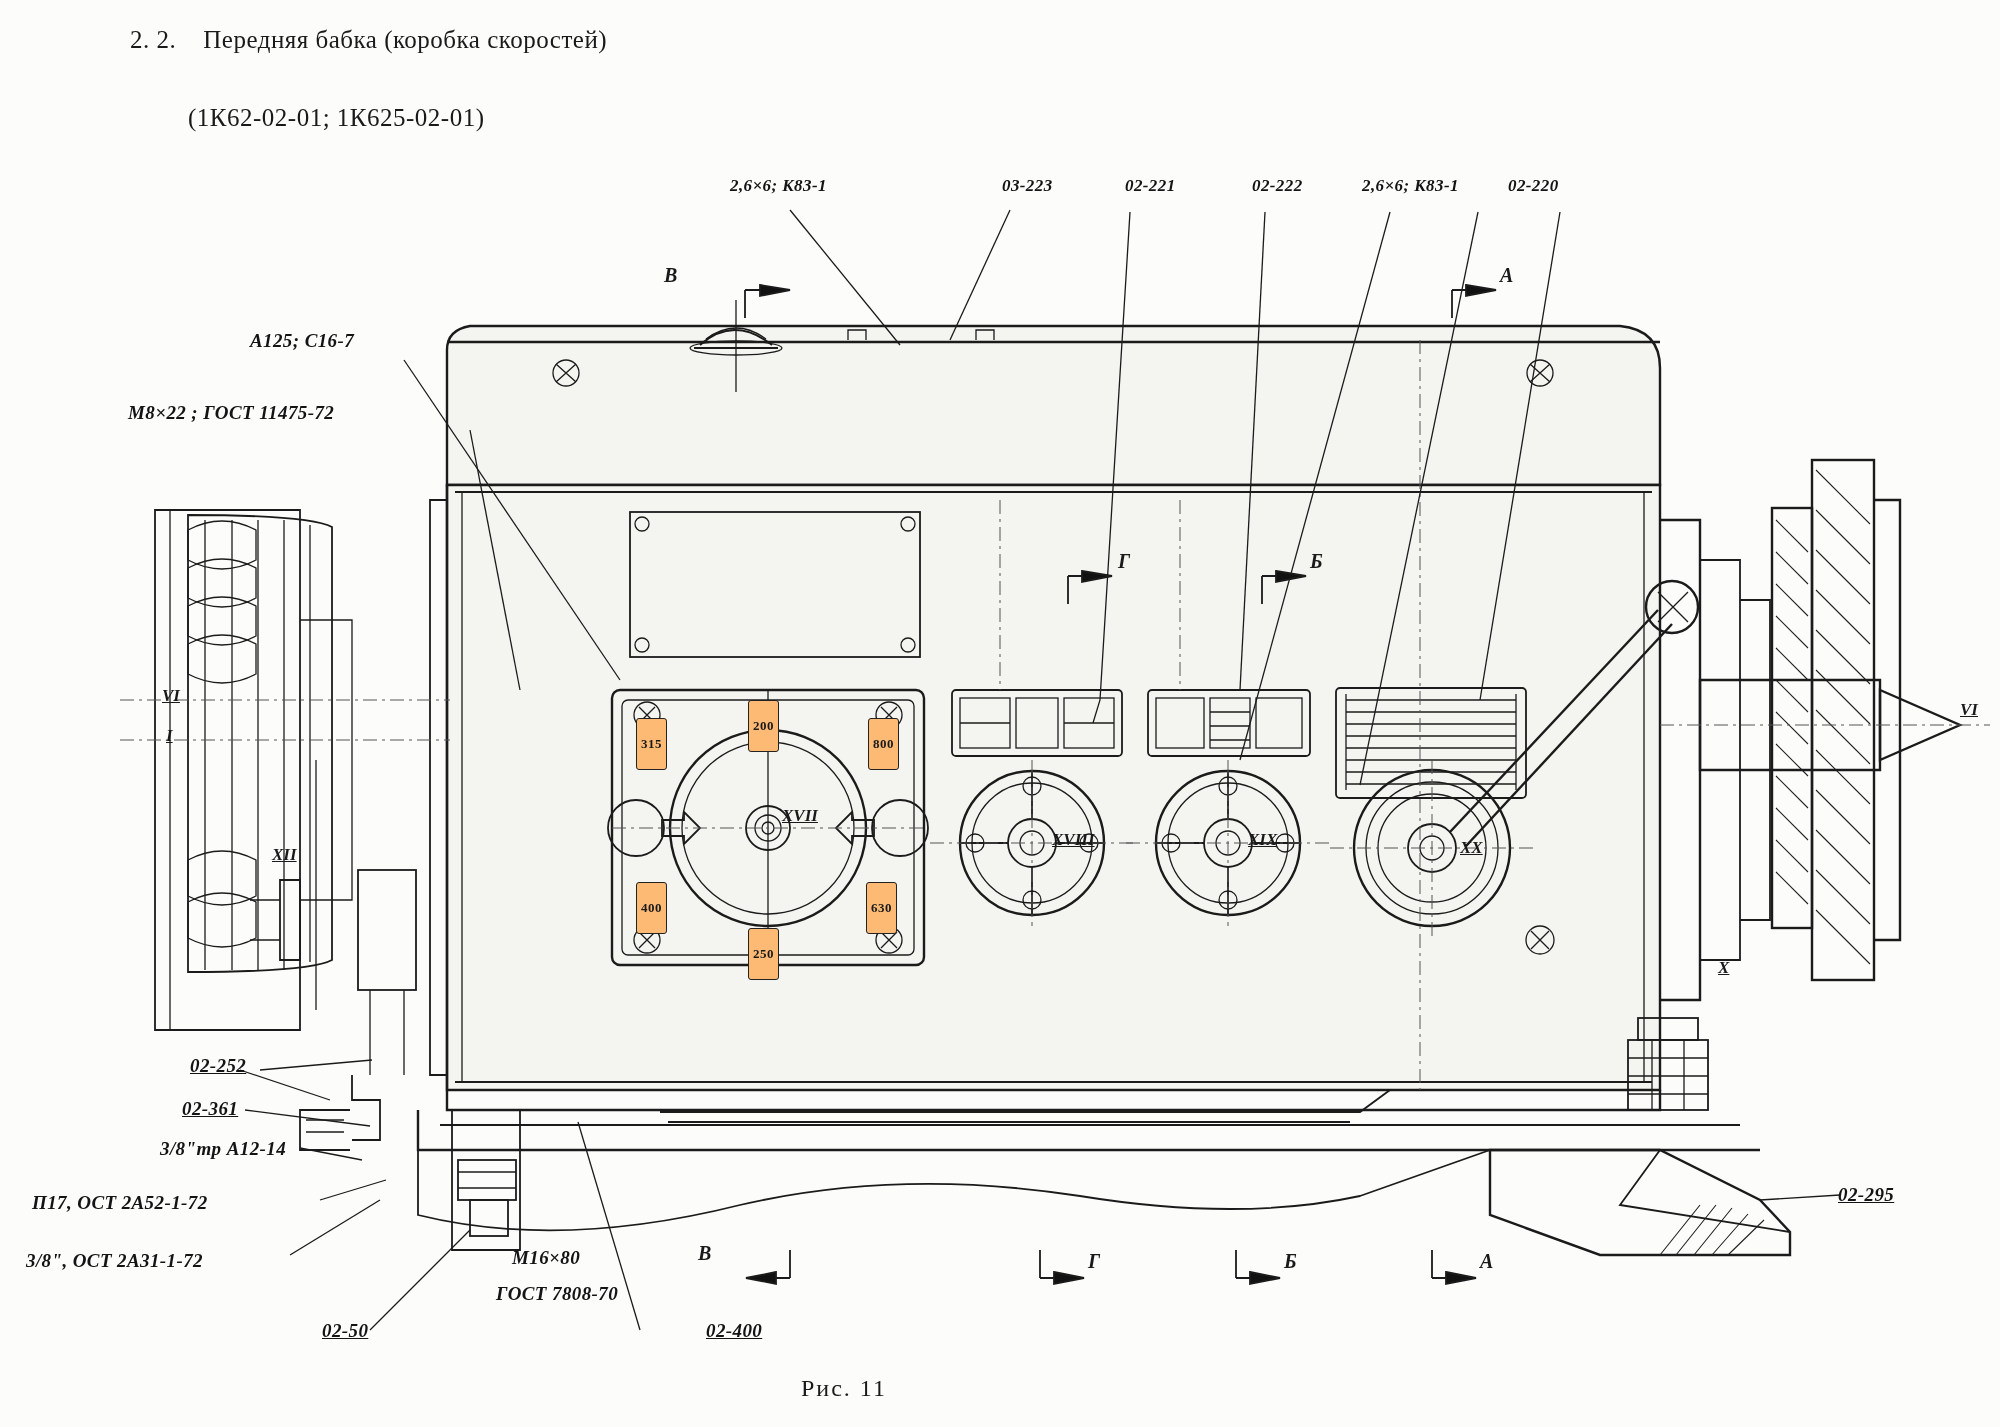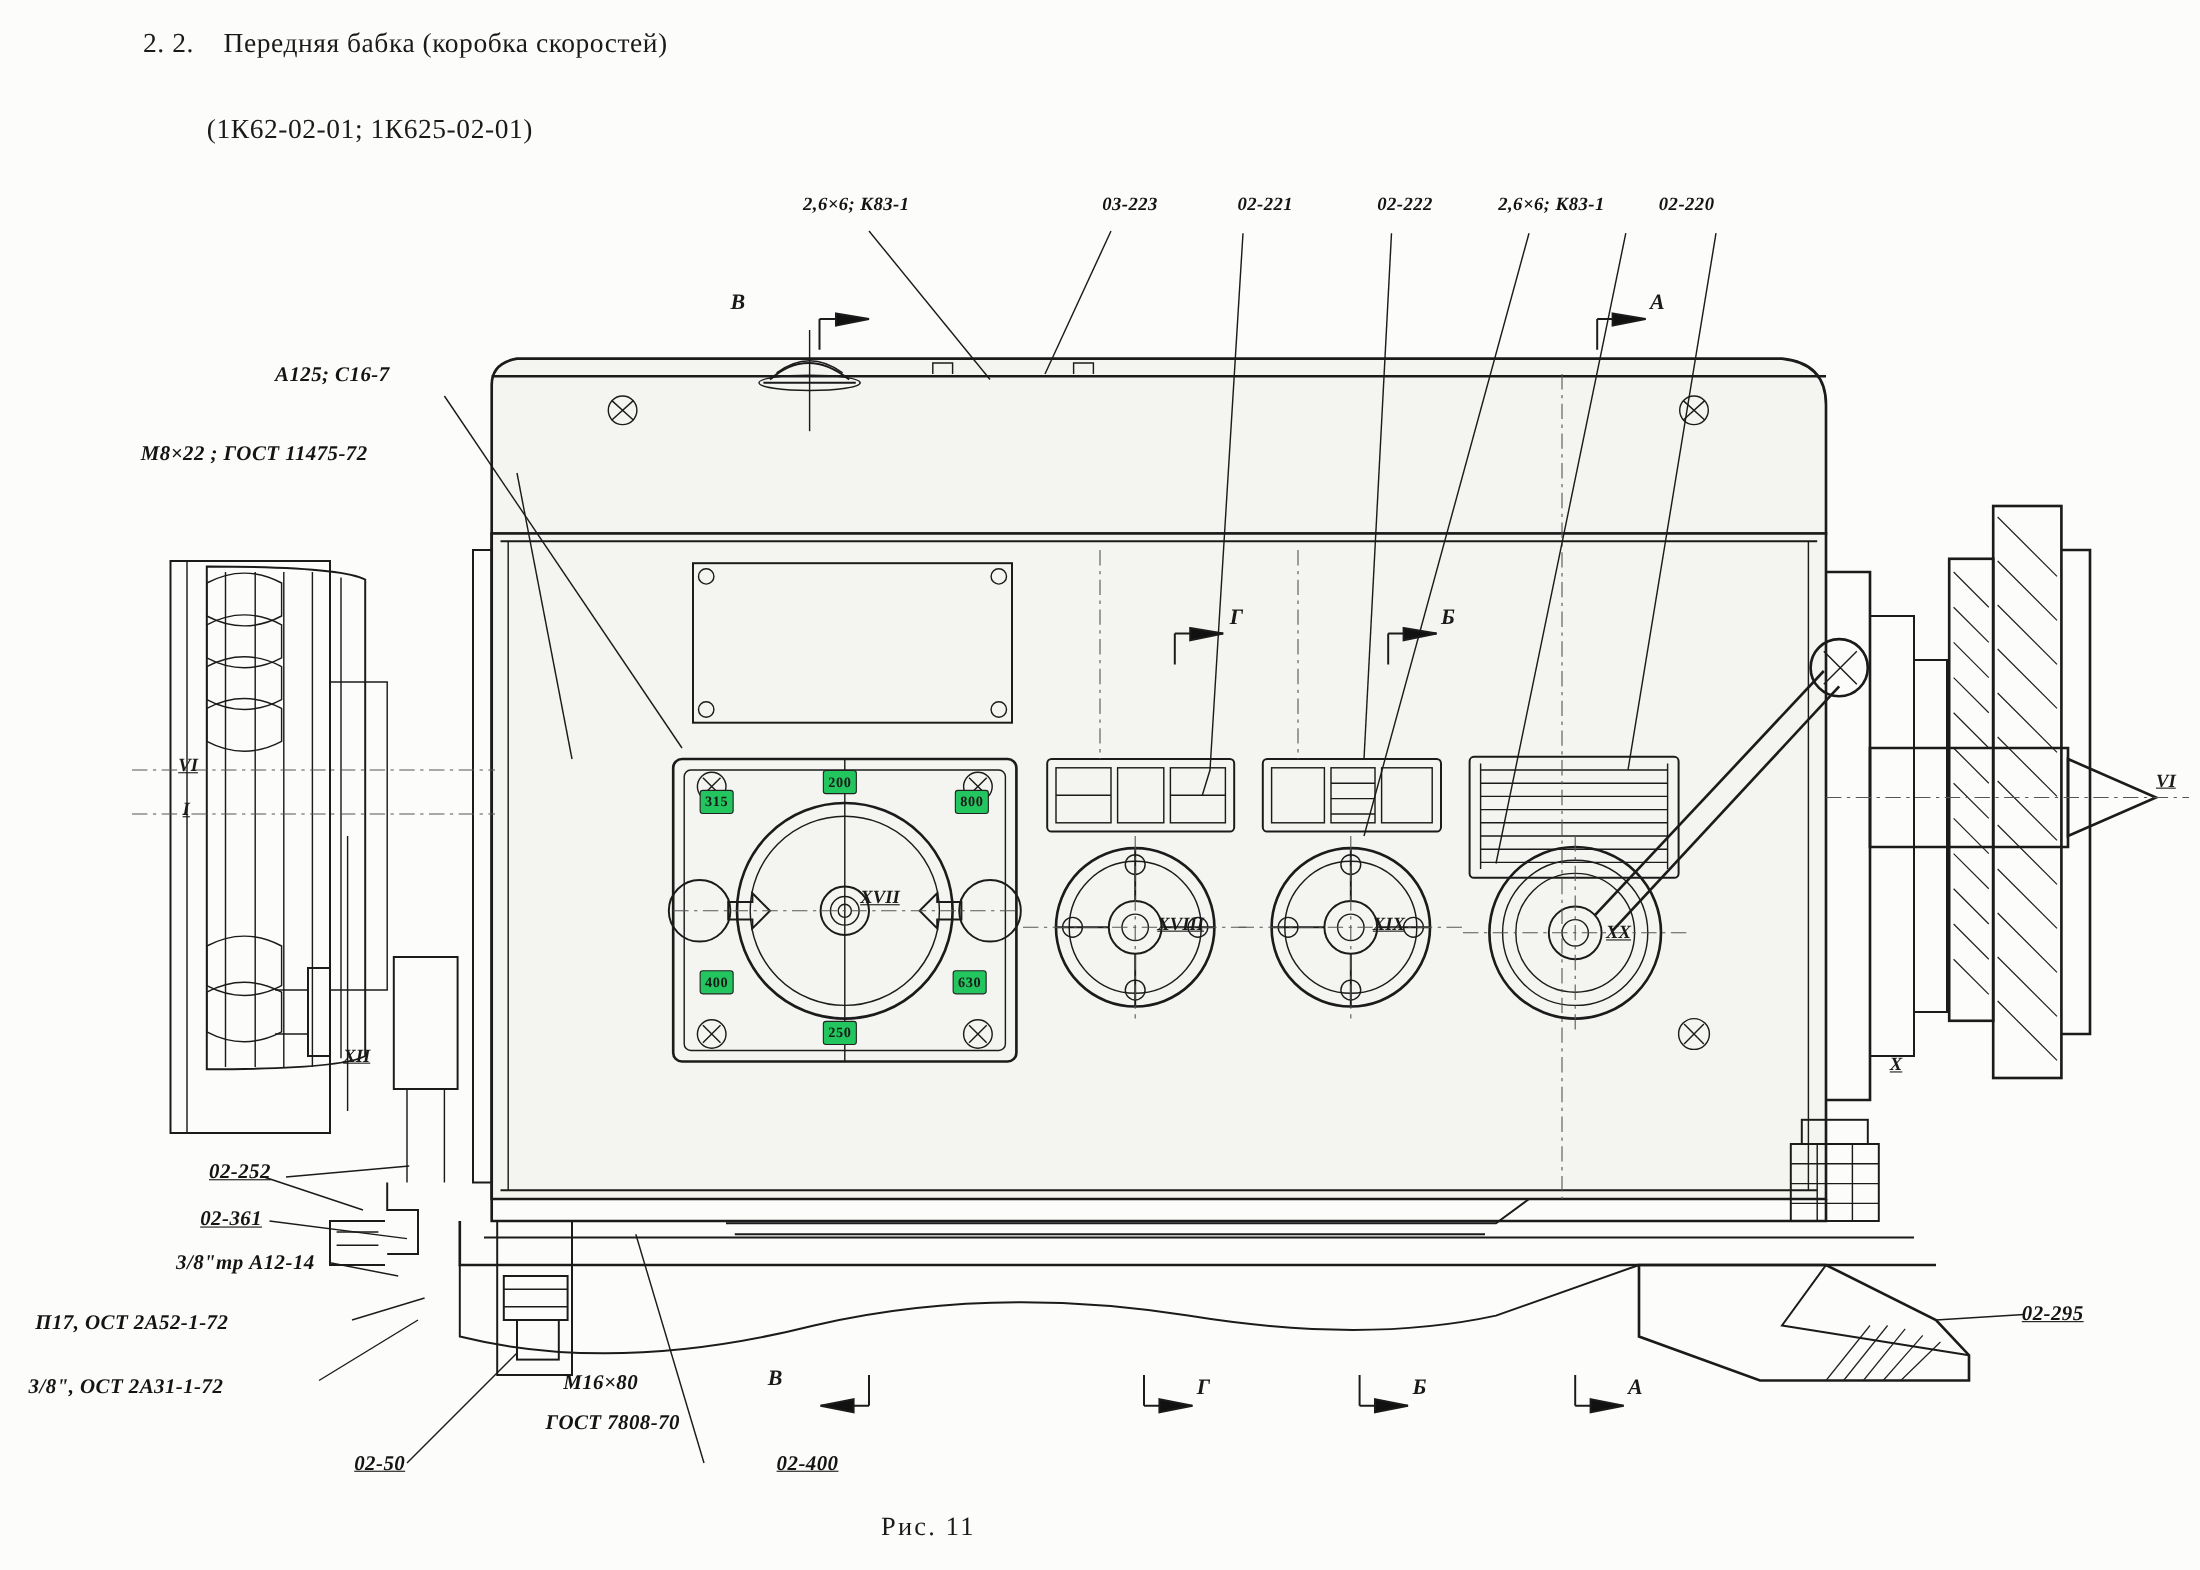--- a/index.html
+++ b/index.html
@@ -66,22 +66,22 @@
     font-size: 17px;
   }
   .rom.ul { text-decoration: underline; }
   .spd {
     position: absolute;
     font-family: "Liberation Serif", serif;
     font-size: 13px;
     font-weight: 700;
     border: 1.5px solid #222;
     border-radius: 3px;
-    padding: 2px 4px;
-    background: #22c55e;
+    padding: 17px 4px;
+    background: #fdba74;
     letter-spacing: 0.5px;
   }
   svg.overlay {
     position: absolute;
     left: 0; top: 0;
     width: 2000px;
     height: 1427px;
     pointer-events: none;
   }
   .ln { stroke: #1b1b1b; fill: none; }
@@ -366,21 +366,21 @@
   <div class="sect" style="left:1310px; top:550px;">Б</div>
   <div class="sect" style="left:1500px; top:264px;">А</div>
 
   <div class="sect" style="left:698px; top:1242px;">В</div>
   <div class="sect" style="left:1088px; top:1250px;">Г</div>
   <div class="sect" style="left:1284px; top:1250px;">Б</div>
   <div class="sect" style="left:1480px; top:1250px;">А</div>
 
   <div class="rom ul" style="left:162px; top:686px;">VI</div>
   <div class="rom ul" style="left:166px; top:726px;">I</div>
-  <div class="rom ul" style="left:272px; top:950px;margin-left:40px;">XII</div>
+  <div class="rom ul" style="left:272px; top:845px;">XII</div>
   <div class="rom ul" style="left:782px; top:806px;">XVII</div>
   <div class="rom ul" style="left:1052px; top:830px;">XVIII</div>
   <div class="rom ul" style="left:1248px; top:830px;">XIX</div>
   <div class="rom ul" style="left:1460px; top:838px;">XX</div>
   <div class="rom ul" style="left:1718px; top:958px;">X</div>
   <div class="rom ul" style="left:1960px; top:700px;">VI</div>
 
   <div class="spd" style="left:636px; top:718px;">315</div>
   <div class="spd" style="left:748px; top:700px;">200</div>
   <div class="spd" style="left:868px; top:718px;">800</div>

